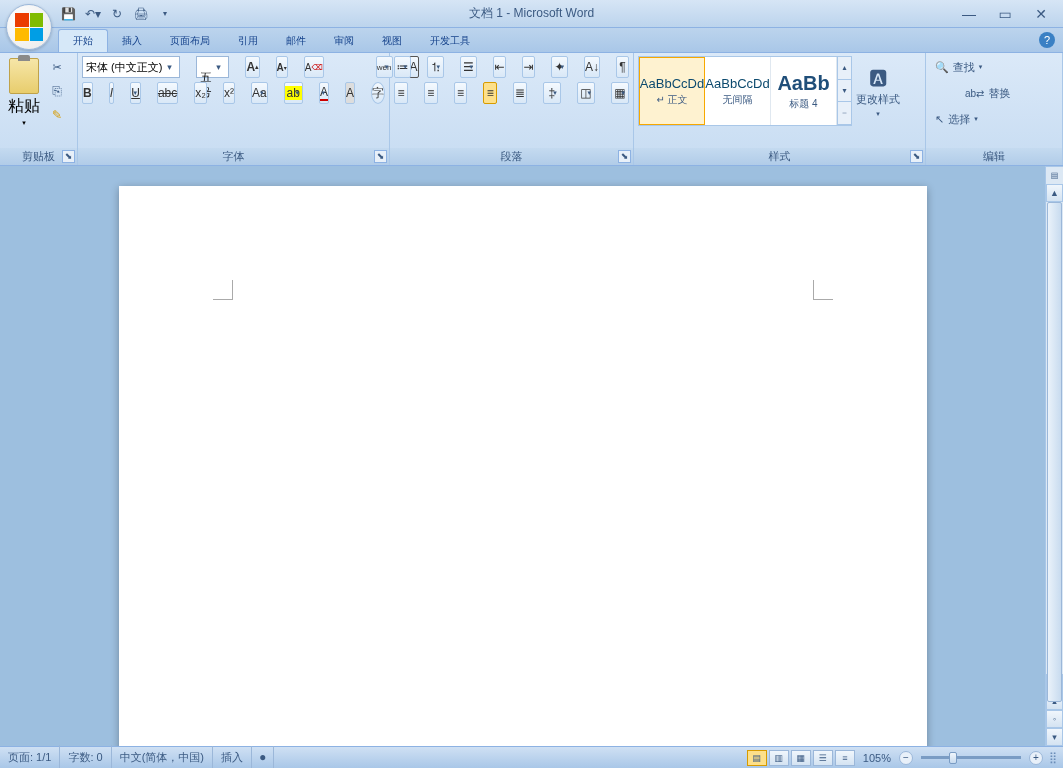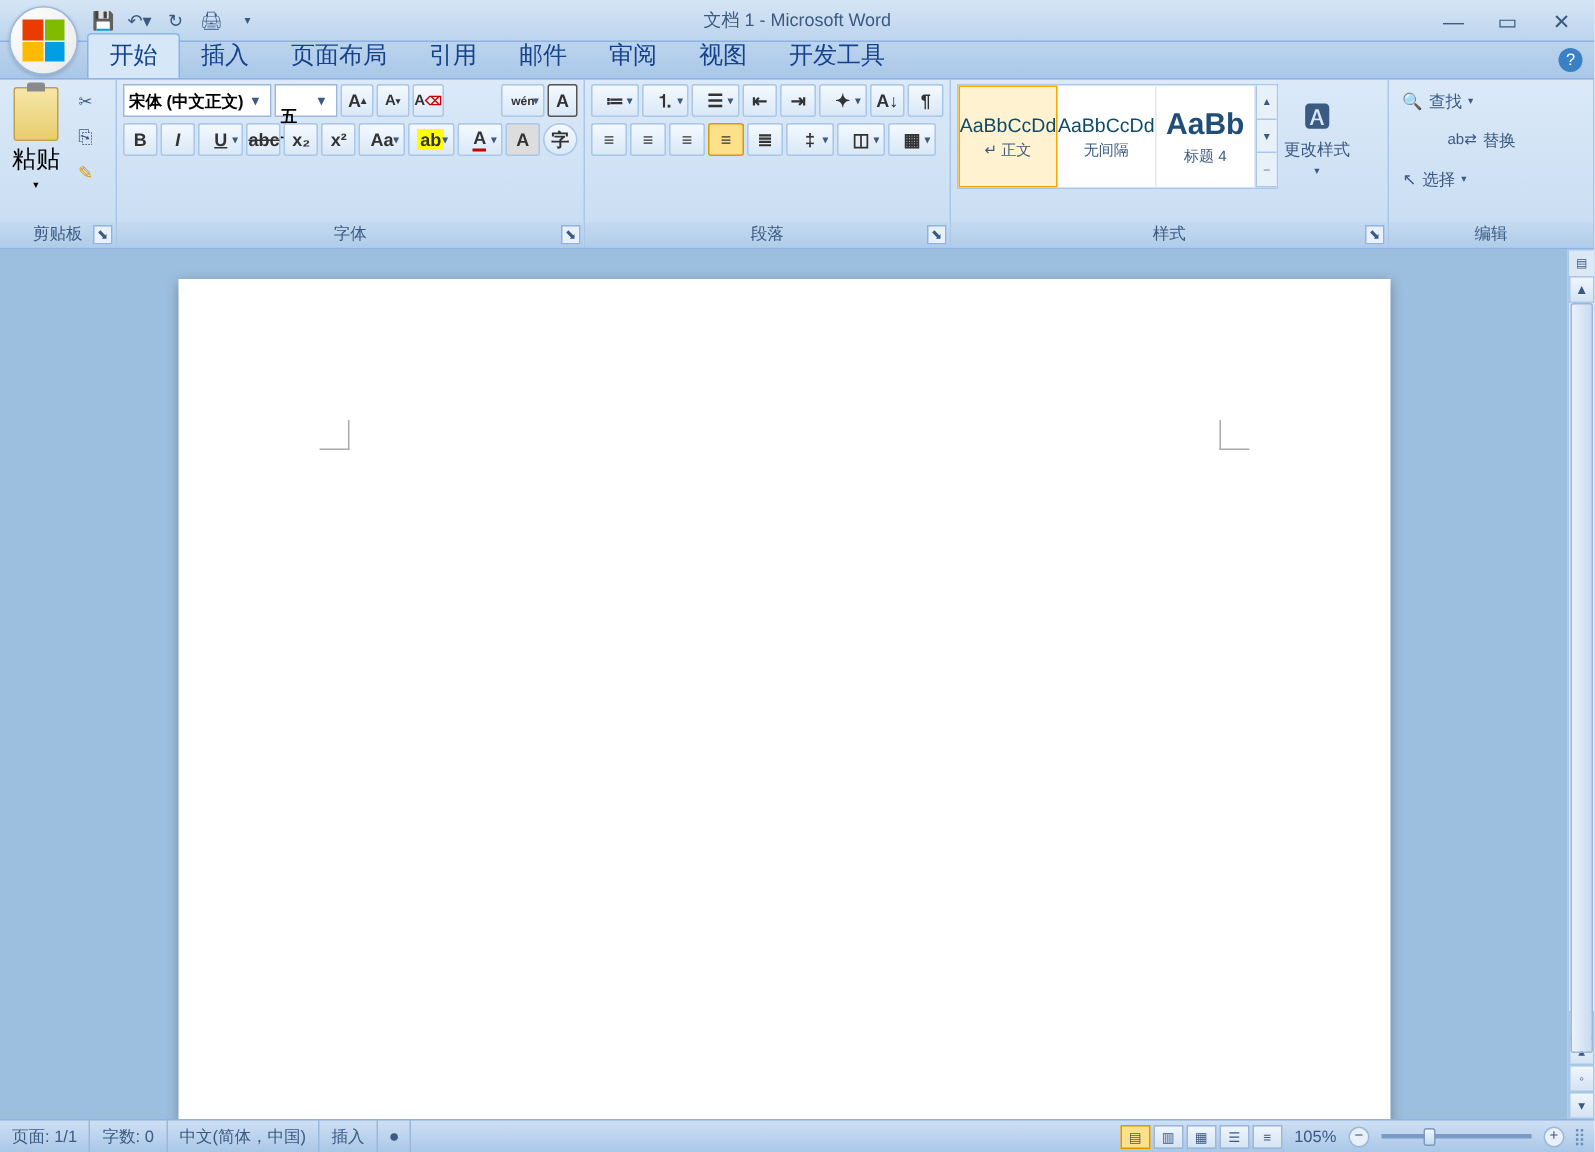--- a/index.html
+++ b/index.html
@@ -13,40 +13,40 @@
 .win-controls { margin-left: auto; display: flex; gap: 12px; padding-right: 10px; }
 .win-btn { width: 24px; height: 18px; display: flex; align-items: center; justify-content: center; color: #3b5a82; font-size: 14px; cursor: pointer; }
 
 
 .office-btn { position: absolute; top: 4px; left: 6px; width: 46px; height: 46px; border-radius: 50%; background: radial-gradient(circle at 30% 30%, #fff, #e8e8e8); border: 1px solid #9bb7d9; z-index: 10; display: flex; align-items: center; justify-content: center; cursor: pointer; box-shadow: 0 1px 3px rgba(0,0,0,0.2); }
 .office-logo { width: 28px; height: 28px; display: grid; grid-template-columns: 1fr 1fr; grid-template-rows: 1fr 1fr; gap: 1px; }
 .office-logo div:nth-child(1){background:#eb3c00;} .office-logo div:nth-child(2){background:#80bb00;} .office-logo div:nth-child(3){background:#ffba00;} .office-logo div:nth-child(4){background:#009ee5;}
 
 
 .tabstrip { height: 25px; background: linear-gradient(#bcd4ed, #a9c7e8); display: flex; align-items: flex-end; padding-left: 58px; border-bottom: 1px solid #8db2e3; position: relative; }
-.tab { padding: 4px 14px; font-size: 16px; color: #15428b; cursor: pointer; border-radius: 3px 3px 0 0; }
+.tab { padding: 4px 14px; font-size: 10px; color: #15428b; cursor: pointer; border-radius: 3px 3px 0 0; }
 .tab.active { background: #d6e8f8; border: 1px solid #8db2e3; border-bottom: none; }
 .help-btn { position: absolute; right: 8px; top: 4px; width: 16px; height: 16px; border-radius: 50%; background: #3a80c4; color: #fff; font-size: 11px; display: flex; align-items: center; justify-content: center; cursor: pointer; }
 
 
 .ribbon { height: 113px; background: linear-gradient(#dbe9f8, #c7dcf2); display: flex; border-bottom: 1px solid #8db2e3; }
 .group { border-right: 1px solid #a9c7e8; display: flex; flex-direction: column; padding: 3px 4px 0; position: relative; }
 .group-body { flex: 1; display: flex; gap: 2px; align-items: flex-start; }
 .group-label { height: 17px; background: linear-gradient(#c4daf0, #b1cce8); font-size: 11px; color: #3b5a82; text-align: center; line-height: 17px; margin: 0 -4px; position: relative; }
 .launcher { position: absolute; right: 2px; top: 2px; width: 13px; height: 13px; font-size: 9px; border: 1px solid #8db2e3; background: #e8f0f9; display: flex; align-items: center; justify-content: center; cursor: pointer; color: #3b5a82; }
 
 
 .paste-btn { width: 40px; height: 72px; display: flex; flex-direction: column; align-items: center; justify-content: center; gap: 2px; border: 1px solid transparent; border-radius: 3px; cursor: pointer; text-align: center; }
 .paste-icon { width: 30px; height: 36px; background: linear-gradient(#f6e6a8, #e8cd6d); border: 1px solid #bfa24a; border-radius: 2px; position: relative; }
 .paste-icon::before { content: ''; position: absolute; top: -4px; left: 8px; width: 12px; height: 6px; background: #8a8a8a; border-radius: 2px 2px 0 0; }
 .mini-col { display: flex; flex-direction: column; gap: 2px; }
 .mini-btn { width: 22px; height: 22px; display: flex; align-items: center; justify-content: center; font-size: 12px; border: 1px solid transparent; border-radius: 2px; cursor: pointer; color: #3b5a82; }
 
 
-.row { display: flex; gap: 2px; font-weight: bold; }
+.row { display: flex; gap: 16px; }
 .combo { height: 22px; border: 1px solid #9bb7d9; background: #fff; font-size: 11px; display: flex; align-items: center; padding: 0 3px; }
 .combo-dd { width: 14px; text-align: center; color: #3b5a82; cursor: pointer; font-size: 9px; }
 .btn { width: 24px; height: 22px; border: 1px solid #a9c7e8; background: linear-gradient(#f4f9fe, #d9e8f7); display: flex; align-items: center; justify-content: center; font-size: 12px; cursor: pointer; border-radius: 2px; color: #333; }
 .btn.split { width: 32px; position: relative; }
 .btn.split::after { content: '▾'; position: absolute; right: 3px; font-size: 7px; color: #3b5a82; }
 .font-col { display: flex; flex-direction: column; gap: 4px; }
 
 
 .gallery { display: flex; border: 1px solid #a9c7e8; background: #fff; height: 70px; }
 .style-item { width: 66px; border-right: 1px solid #e0e8f0; display: flex; flex-direction: column; align-items: center; justify-content: center; cursor: pointer; font-size: 11px; padding: 2px; }

